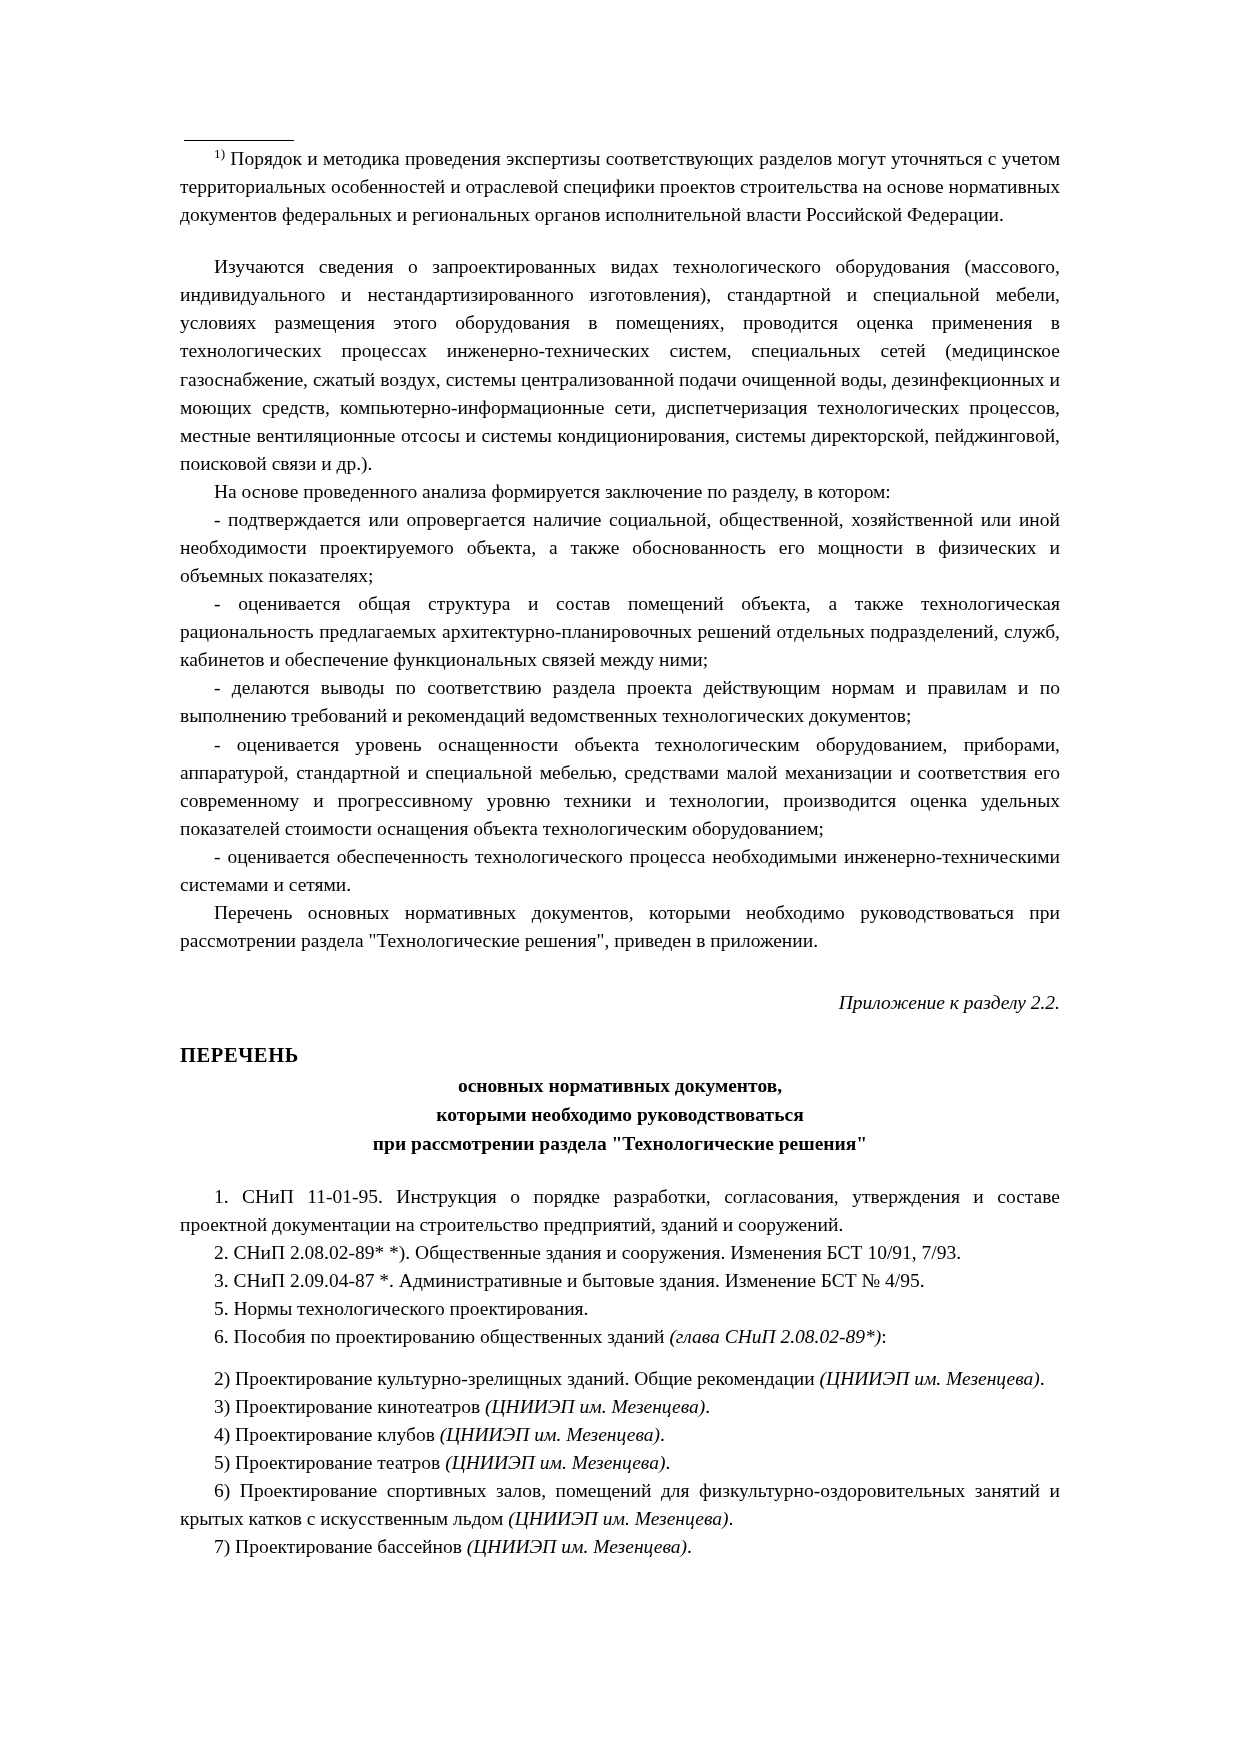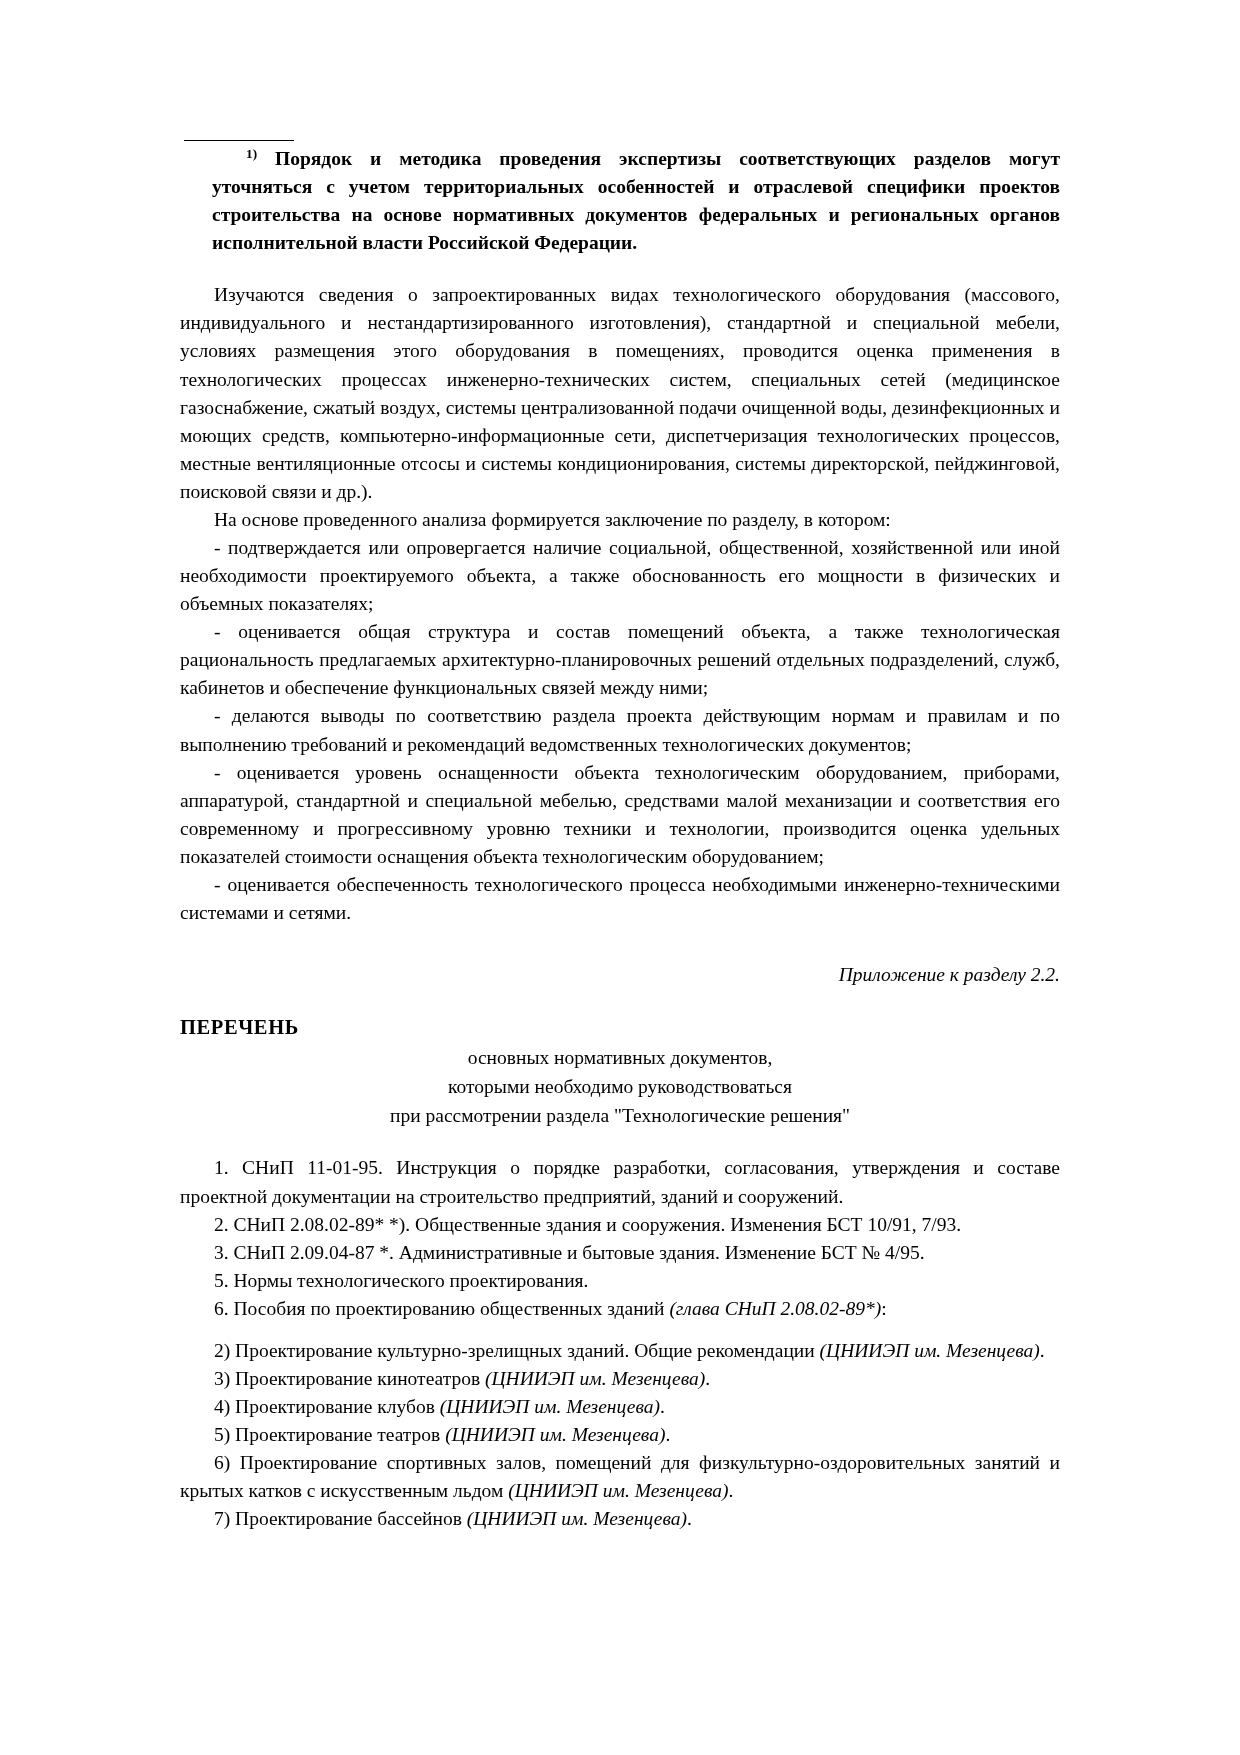--- a/index.html
+++ b/index.html
@@ -33,22 +33,21 @@
     margin: 0;
     font-size: 19.5px;
     line-height: 1.44;
     text-align: justify;
     text-justify: inter-word;
   }
   .indent {
     text-indent: 34px;
   }
   .bold {
-    font-weight: bold;
-    margin-left: 32px;
+    font-weight: normal;
   }
   .italic {
     font-style: italic;
     margin-top: 16px;
   }
   sup {
     font-size: 0.68em;
     vertical-align: super;
     line-height: 0;
   }
@@ -56,21 +55,21 @@
   .gap-md { height: 24px; }
   .gap-lg { height: 34px; }
   .right {
     text-align: right;
     font-weight: normal;
     font-style: italic;
     font-size: 19.5px;
   }
   .center {
     text-align: center;
-    font-weight: normal;
+    font-weight: bold;
     font-size: 19.5px;
     line-height: 1.5;
   }
   .title-main {
     text-align: left;
     font-weight: bold;
     font-size: 20.5px;
     letter-spacing: 0.6px;
   }
 </style>
@@ -86,20 +85,21 @@
 
     <div class="gap-md"></div>
 
     <p class="indent">Изучаются сведения о запроектированных видах технологического оборудования (массового, индивидуального и нестандартизированного изготовления), стандартной и специальной мебели, условиях размещения этого оборудования в помещениях, проводится оценка применения в технологических процессах инженерно-технических систем, специальных сетей (медицинское газоснабжение, сжатый воздух, системы централизованной подачи очищенной воды, дезинфекционных и моющих средств, компьютерно-информационные сети, диспетчеризация технологических процессов, местные вентиляционные отсосы и системы кондиционирования, системы директорской, пейджинговой, поисковой связи и др.).</p>
     <p class="indent">На основе проведенного анализа формируется заключение по разделу, в котором:</p>
     <p class="indent">- подтверждается или опровергается наличие социальной, общественной, хозяйственной или иной необходимости проектируемого объекта, а также обоснованность его мощности в физических и объемных показателях;</p>
     <p class="indent">- оценивается общая структура и состав помещений объекта, а также технологическая рациональность предлагаемых архитектурно-планировочных решений отдельных подразделений, служб, кабинетов и обеспечение функциональных связей между ними;</p>
     <p class="indent">- делаются выводы по соответствию раздела проекта действующим нормам и правилам и по выполнению требований и рекомендаций ведомственных технологических документов;</p>
     <p class="indent">- оценивается уровень оснащенности объекта технологическим оборудованием, приборами, аппаратурой, стандартной и специальной мебелью, средствами малой механизации и соответствия его современному и прогрессивному уровню техники и технологии, производится оценка удельных показателей стоимости оснащения объекта технологическим оборудованием;</p>
     <p class="indent">- оценивается обеспеченность технологического процесса необходимыми инженерно-техническими системами и сетями.</p>
+    <p class="indent">Перечень основных нормативных документов, которыми необходимо руководствоваться при рассмотрении раздела "Технологические решения", приведен в приложении.</p>
 
     <div class="gap-lg"></div>
 
     <p class="right">Приложение к разделу 2.2.</p>
 
     <div class="gap-md"></div>
 
     <p class="title-main">ПЕРЕЧЕНЬ</p>
     <p class="center">основных нормативных документов,</p>
     <p class="center">которыми необходимо руководствоваться</p>

